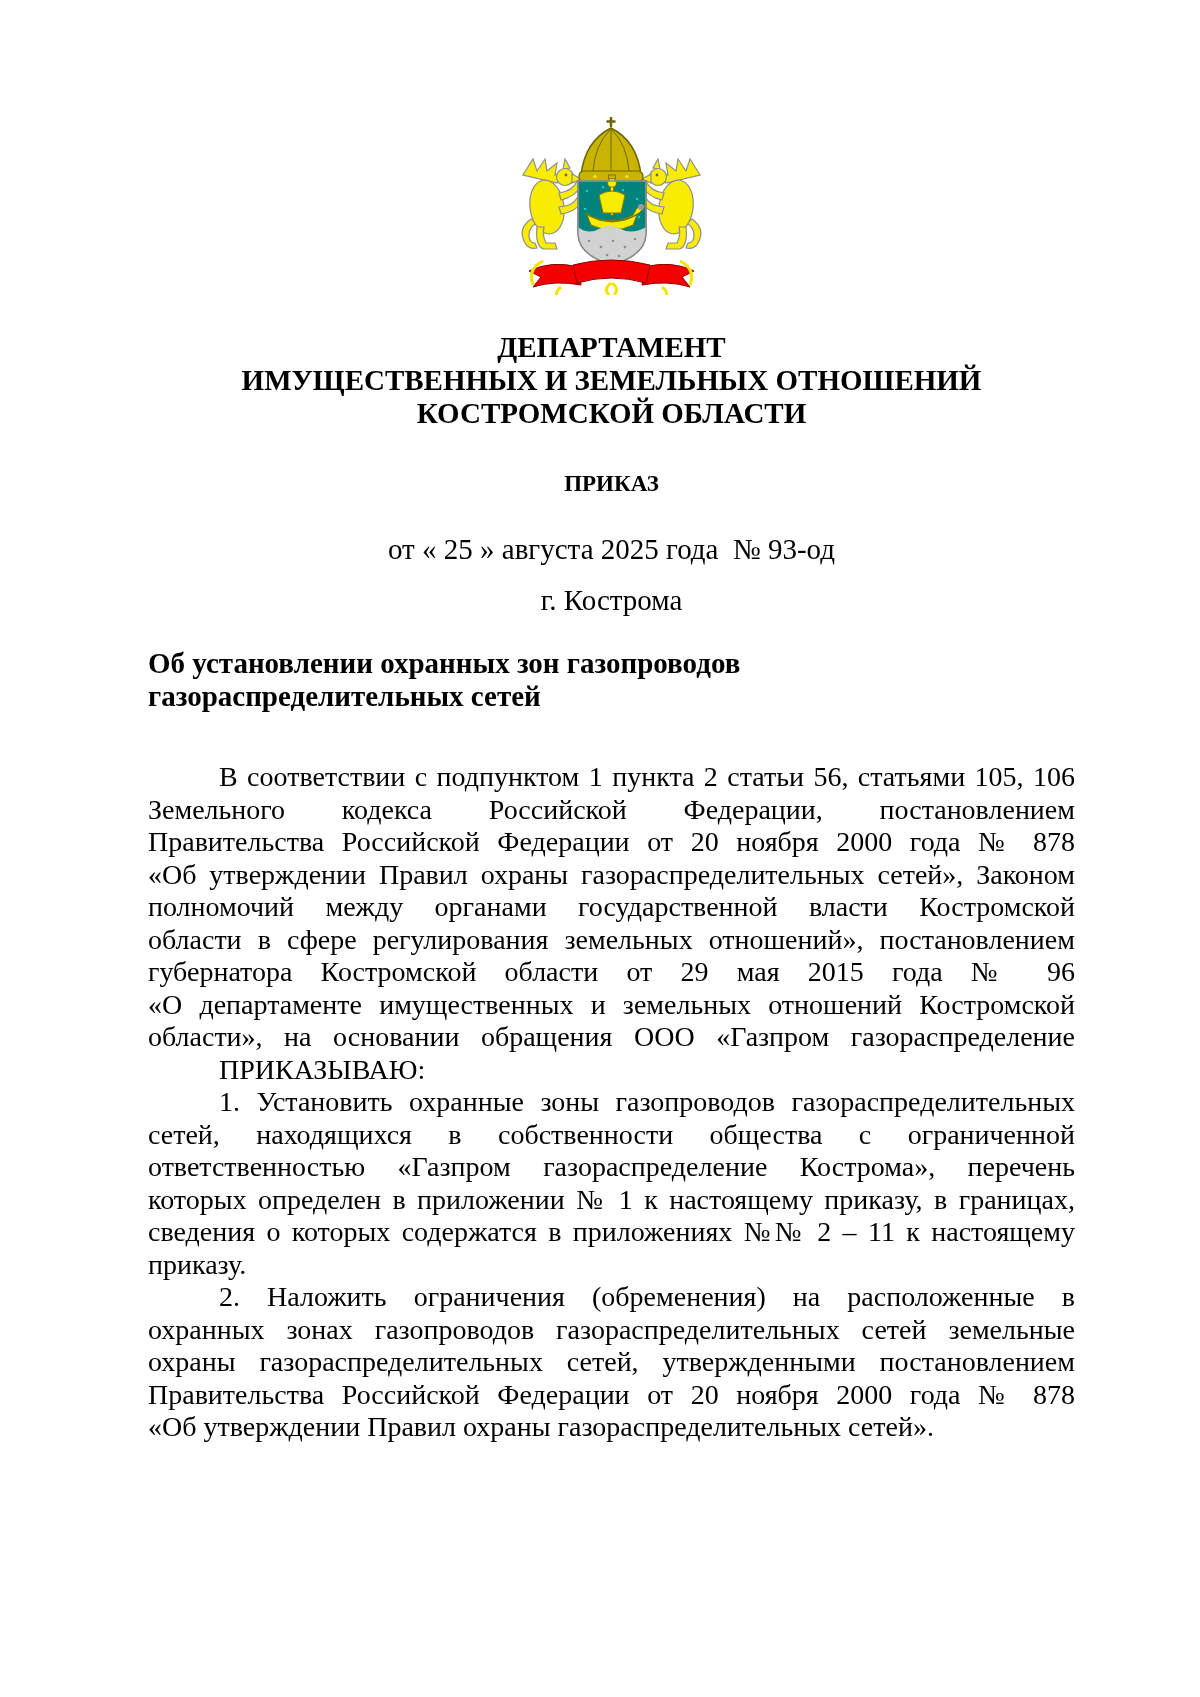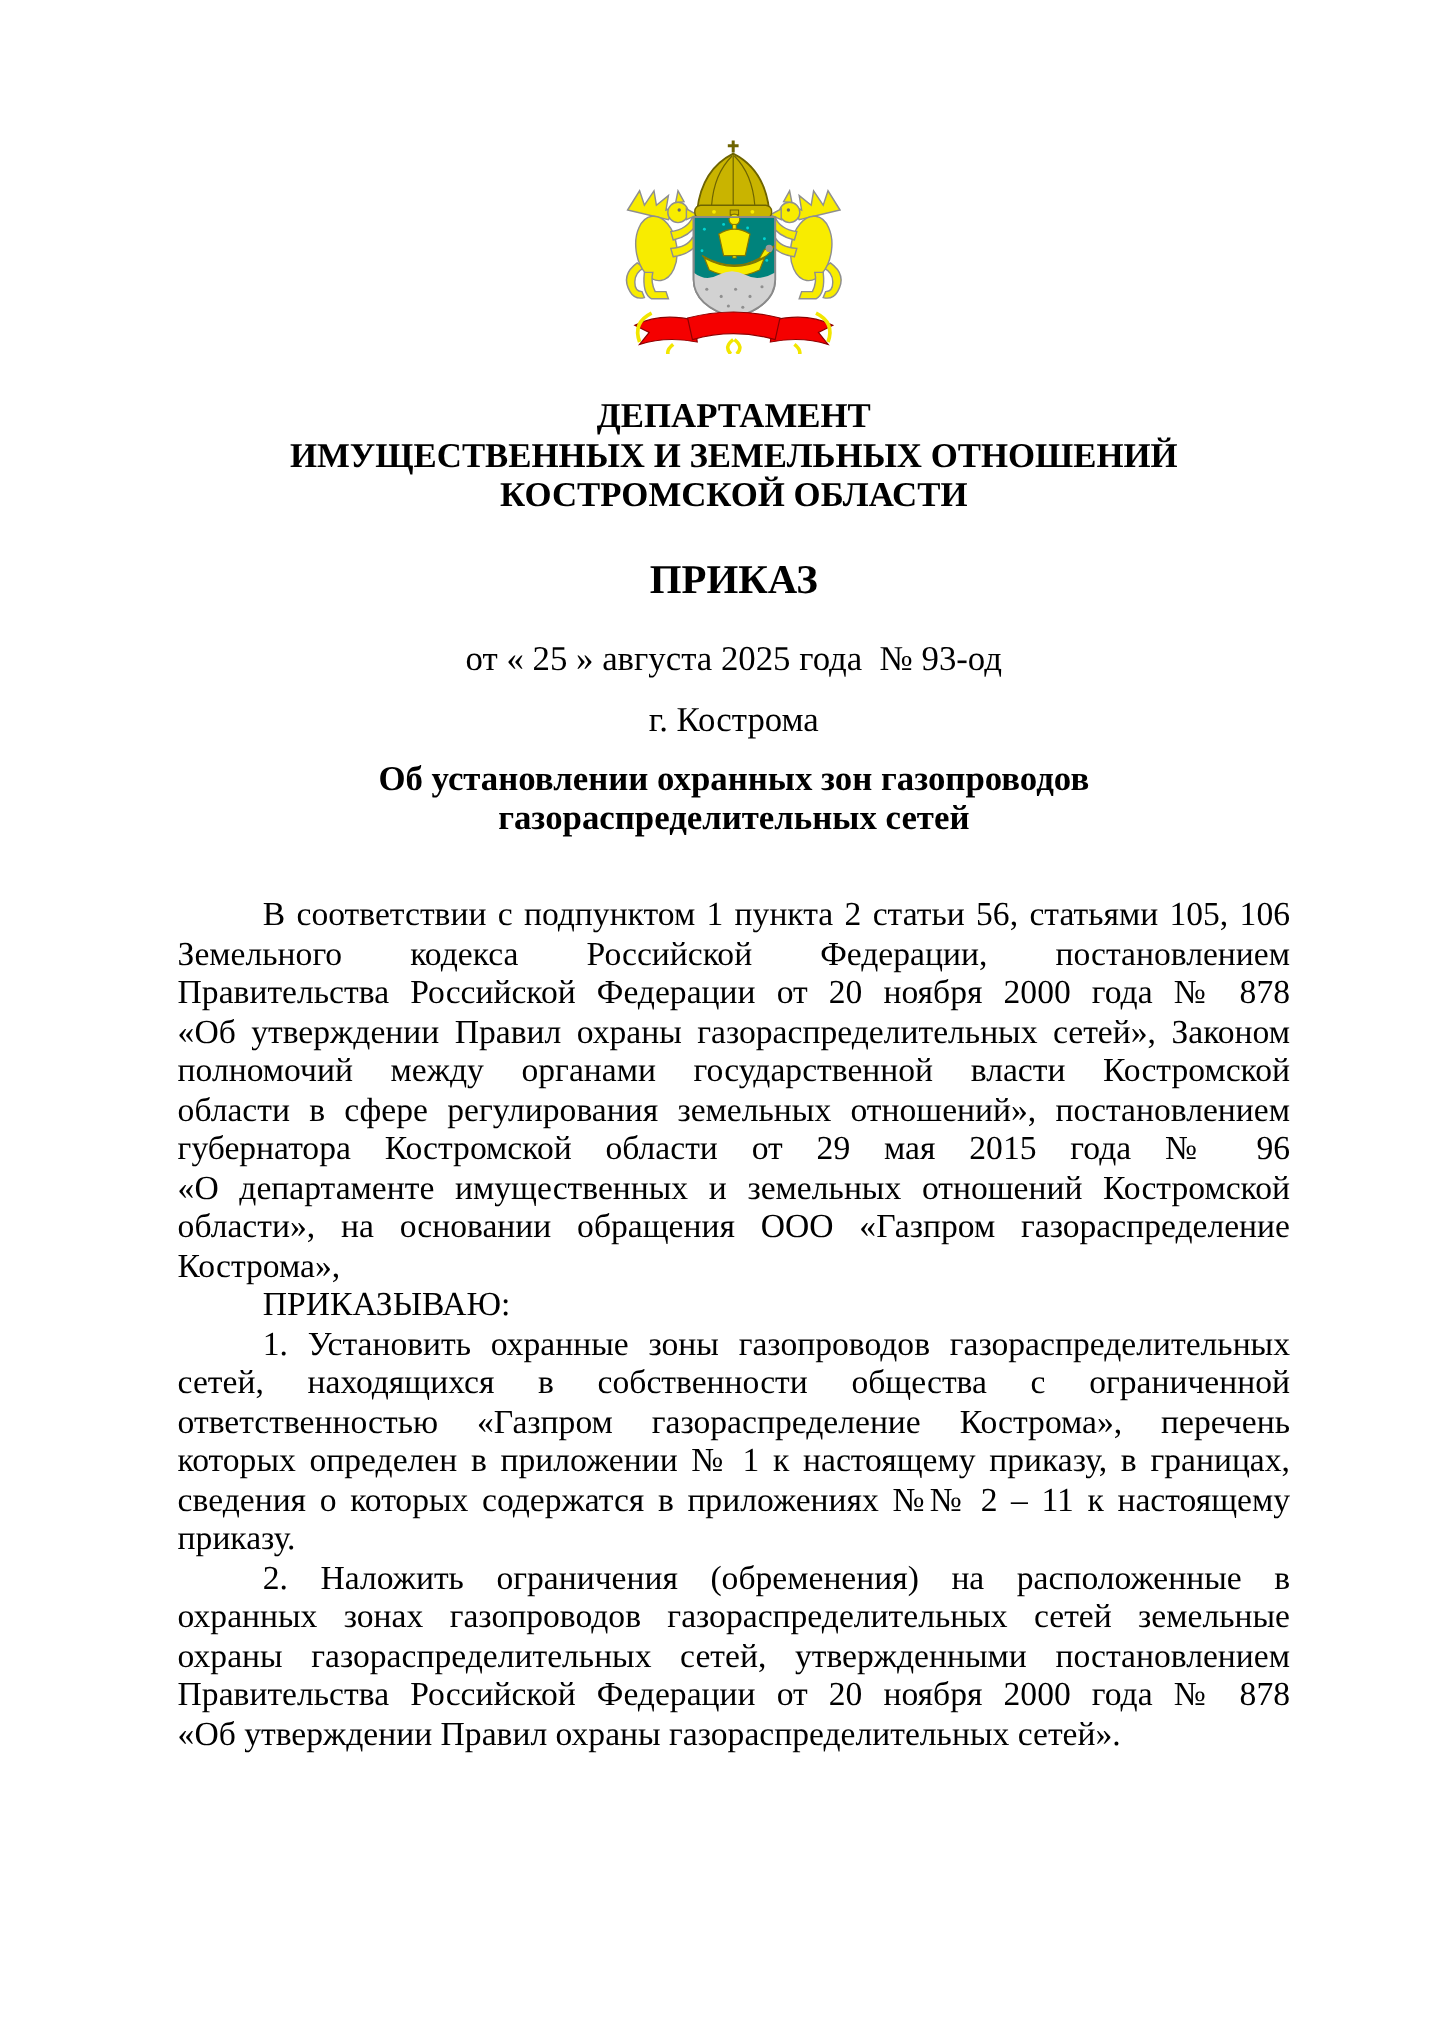--- a/index.html
+++ b/index.html
@@ -9,24 +9,24 @@
     color:#000;
     font-family:"Liberation Serif","DejaVu Serif",serif;
   }
   .page { position:relative; width:1200px; height:1697px; background:#fff; overflow:hidden; }
   .content { position:absolute; left:148px; top:0; width:927px; }
 
   .crest { margin:115px auto 0 auto; width:193px; height:180px; }
   .crest svg { display:block; }
 
   .org-header { margin-top:36px; text-align:center; font-weight:bold; font-size:29px; line-height:33px; }
-  .doc-type   { margin-top:37px; text-align:center; font-weight:bold; font-size:34px; line-height:33px; }
+  .doc-type   { margin-top:37px; text-align:center; font-weight:bold; font-size:23px; line-height:33px; }
   .date-line  { margin-top:33px; text-align:center; font-size:29px; line-height:33px; white-space:pre; }
   .city       { margin-top:18px; text-align:center; font-size:29px; line-height:33px; }
-  .doc-title  { margin-top:16px; text-align:center; font-weight:bold; font-size:29px; line-height:33px; }
+  .doc-title  { margin-top:30px; text-align:left; font-weight:bold; font-size:29px; line-height:33px; }
 
   .body-text { margin-top:48px; font-size:28px; line-height:32.5px; }
   .tline { text-align:justify; text-align-last:justify; word-spacing:normal; }
   .tline.tlast { text-align-last:left; }
   .tline.tindent { text-indent:71px; }
 </style>
 </head>
 <body>
 
 <div class="page">
@@ -140,21 +140,20 @@
       <div class="para">
           <div class="tline tindent">В соответствии с подпунктом 1 пункта 2 статьи 56, статьями 105, 106</div>
           <div class="tline">Земельного кодекса Российской Федерации, постановлением</div>
           <div class="tline">Правительства Российской Федерации от 20 ноября 2000 года № 878</div>
           <div class="tline">«Об утверждении Правил охраны газораспределительных сетей», Законом</div>
           <div class="tline">полномочий между органами государственной власти Костромской</div>
           <div class="tline">области в сфере регулирования земельных отношений», постановлением</div>
           <div class="tline">губернатора Костромской области от 29 мая 2015 года № 96</div>
           <div class="tline">«О департаменте имущественных и земельных отношений Костромской</div>
           <div class="tline">области», на основании обращения ООО «Газпром газораспределение</div>
-          <div class="tline tlast">Кострома»,</div>
         </div>
       <div class="para">
           <div class="tline tlast tindent">ПРИКАЗЫВАЮ:</div>
         </div>
       <div class="para">
           <div class="tline tindent">1. Установить охранные зоны газопроводов газораспределительных</div>
           <div class="tline">сетей, находящихся в собственности общества с ограниченной</div>
           <div class="tline">ответственностью «Газпром газораспределение Кострома», перечень</div>
           <div class="tline">которых определен в приложении № 1 к настоящему приказу, в границах,</div>
           <div class="tline">сведения о которых содержатся в приложениях №№ 2 – 11 к настоящему</div>

